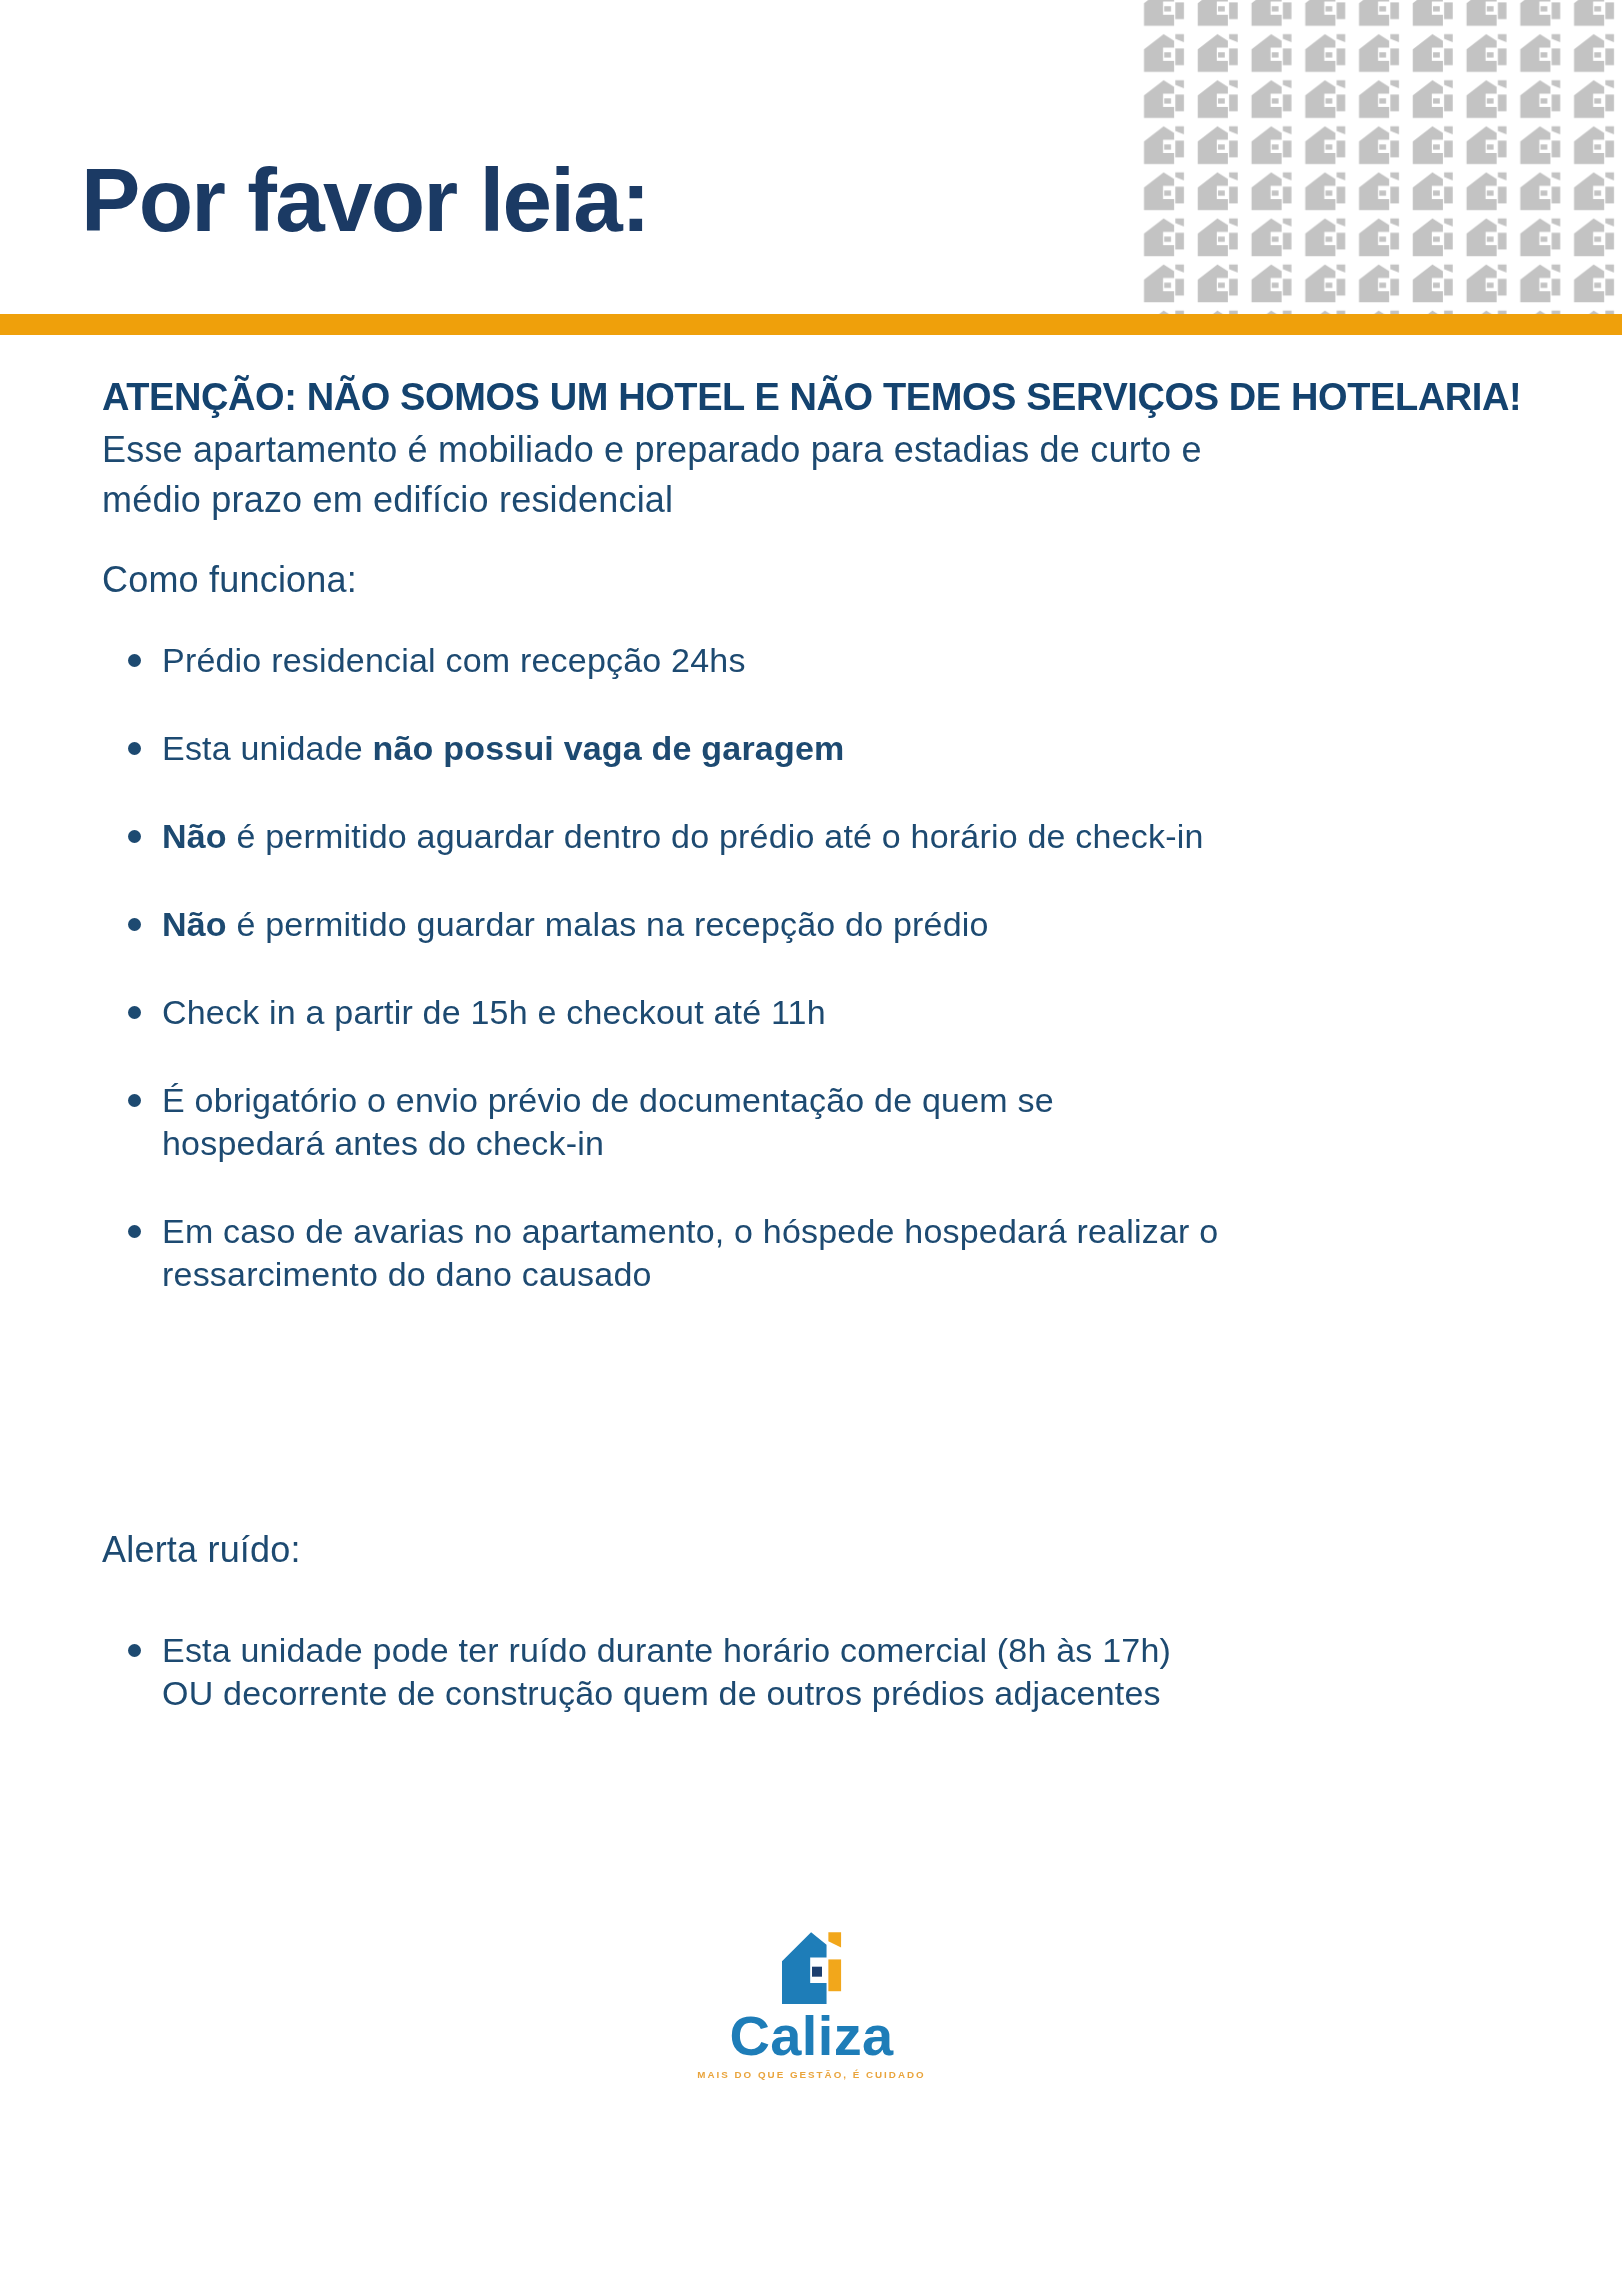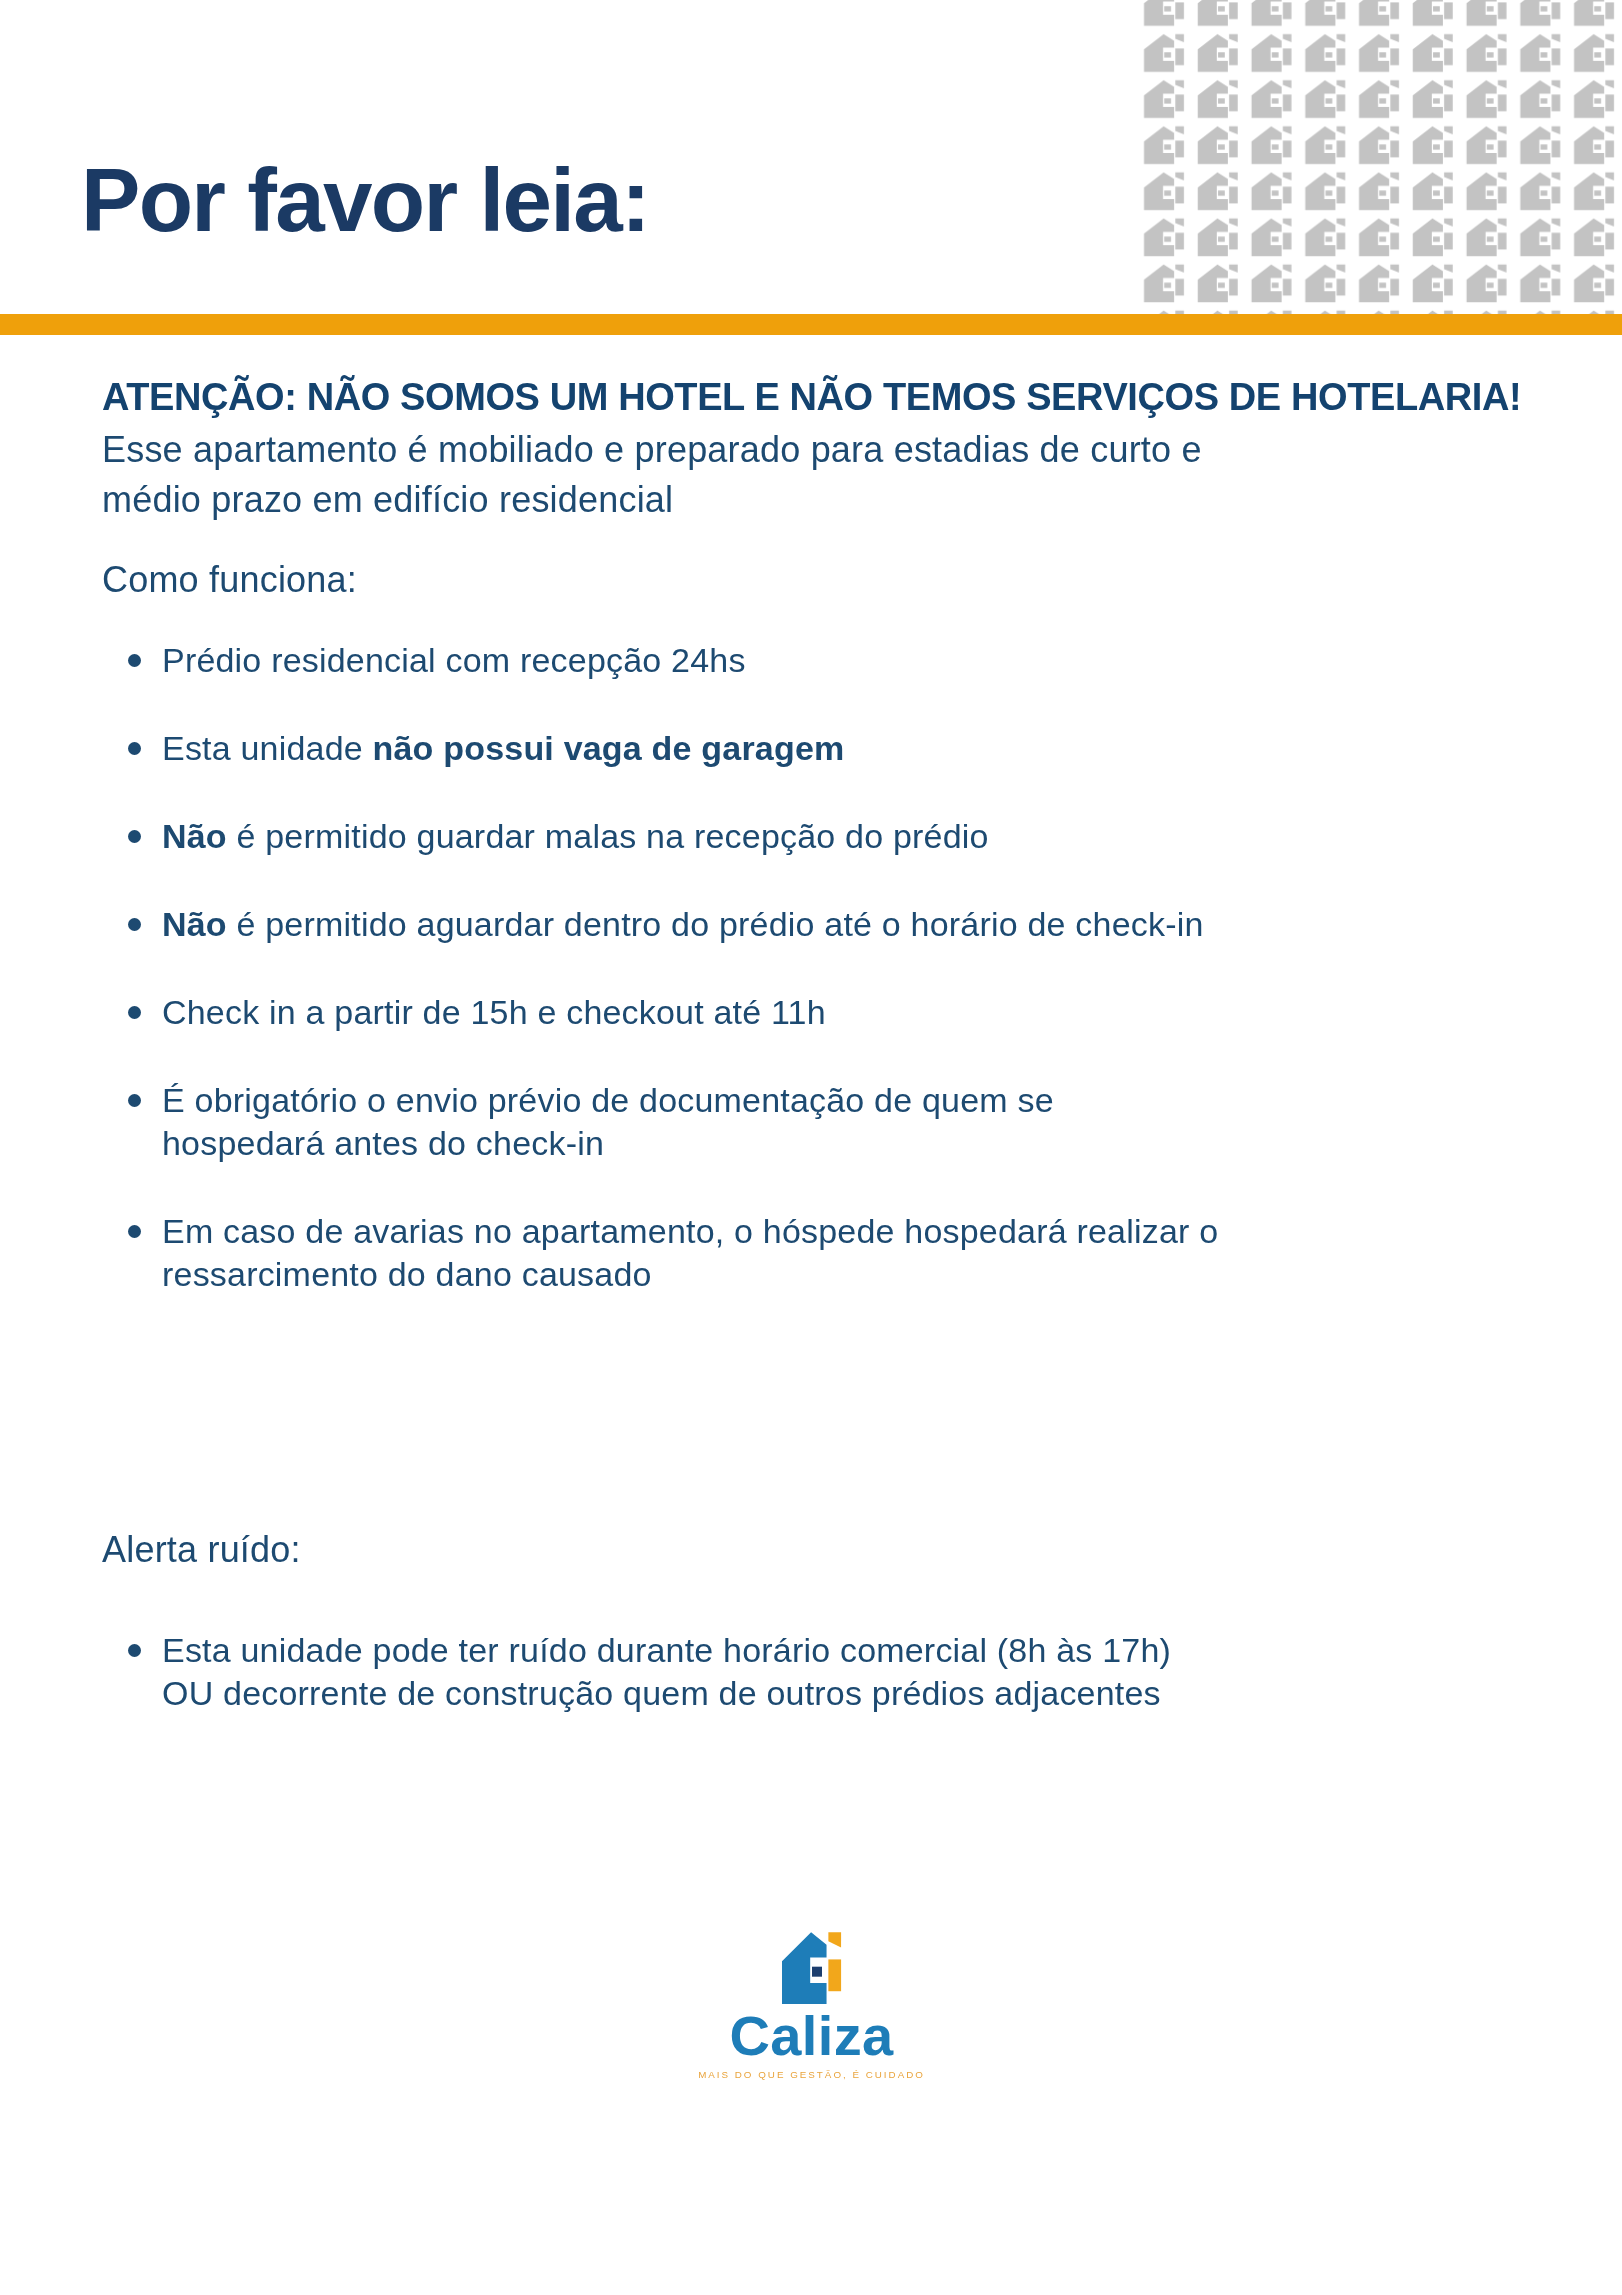--- a/index.html
+++ b/index.html
@@ -53,21 +53,21 @@
   }
   ul.bullets .b{font-weight:700;}
   
   .logo-block{position:absolute;left:0;top:1932px;width:1623px;text-align:center;}
   .logo-mark{display:block;margin:0 auto;}
   .logo-wordmark{
     font-size:56px;font-weight:700;letter-spacing:0.4px;line-height:1;margin-top:3.4px;
     color:var(--logo-blue,#1e7db8);
   }
   .logo-tagline{
-    font-size:9.8px;font-weight:400;letter-spacing:2px;margin-top:5.1px;
+    font-size:9.8px;font-weight:700;letter-spacing:2px;margin-top:5.1px;
     color:var(--tagline-orange,#e9a43c);
   }
 </style>
 </head>
 <body>
 
 <div id="canvas">
 
   <div class="pattern-wrap">
     <svg width="481" height="314" viewBox="0 0 563 368" xmlns="http://www.w3.org/2000/svg" xmlns:xlink="http://www.w3.org/1999/xlink">
@@ -107,27 +107,27 @@
       </li>
       <li>
         <span class="dot"></span>
         <div>
           <div><span>Esta unidade </span><span class="b">não possui vaga de garagem</span></div>
         </div>
       </li>
       <li>
         <span class="dot"></span>
         <div>
-          <div><span class="b">Não</span><span> é permitido guardar malas na recepção do prédio</span></div>
+          <div><span class="b">Não</span><span> é permitido aguardar dentro do prédio até o horário de check-in</span></div>
         </div>
       </li>
       <li>
         <span class="dot"></span>
         <div>
-          <div><span class="b">Não</span><span> é permitido aguardar dentro do prédio até o horário de check-in</span></div>
+          <div><span class="b">Não</span><span> é permitido guardar malas na recepção do prédio</span></div>
         </div>
       </li>
       <li>
         <span class="dot"></span>
         <div>
           <div><span>Check in a partir de 15h e checkout até 11h</span></div>
         </div>
       </li>
       <li>
         <span class="dot"></span>

